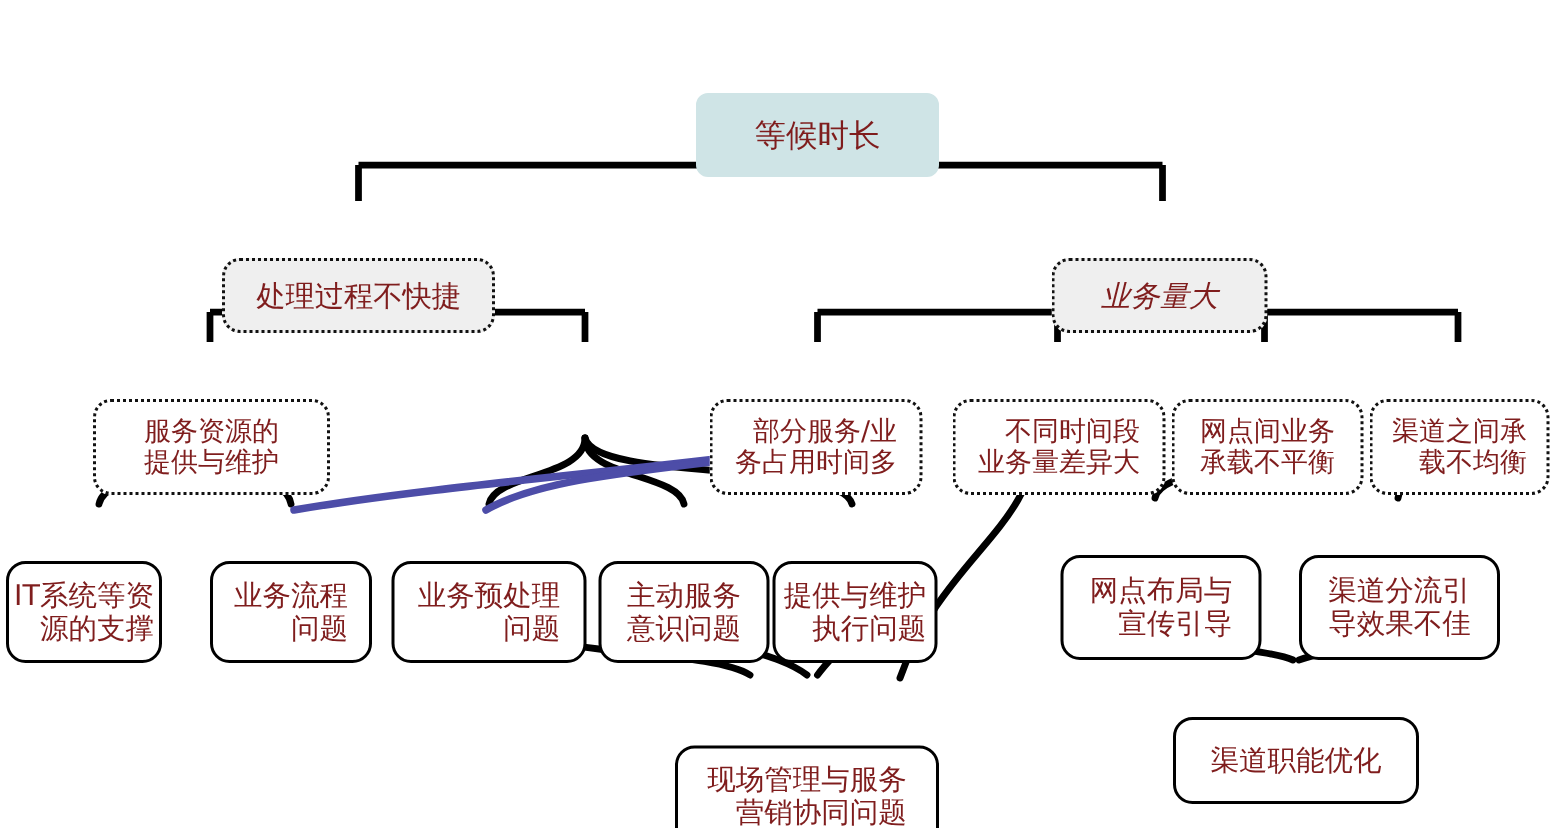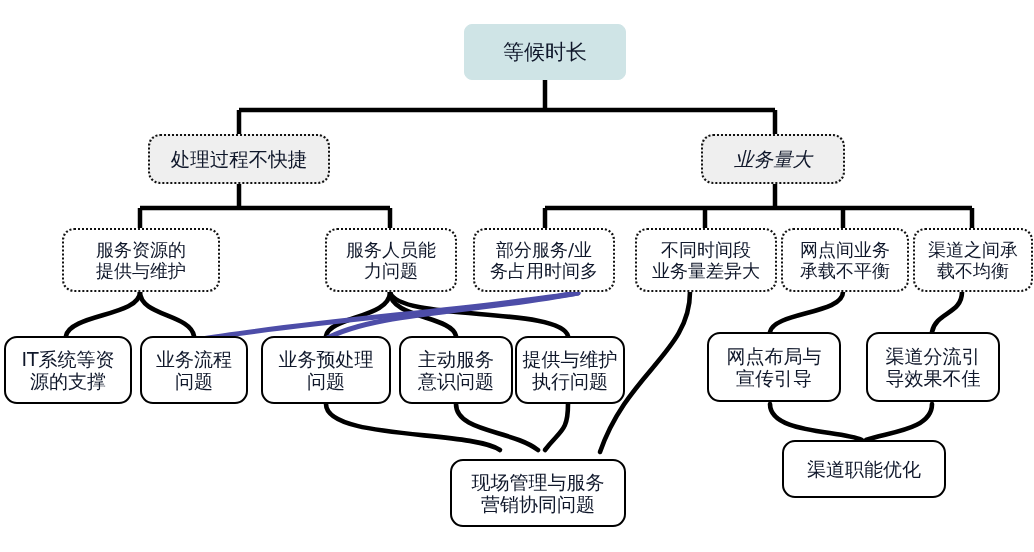--- a/index.html
+++ b/index.html
@@ -5,22 +5,22 @@
   html,body{margin:0;padding:0;background:#ffffff;}
   body{
     width:1034px;height:552px;overflow:hidden;
     font-family:"DejaVu Sans","Liberation Sans",sans-serif;
   }
   #diagram-root{position:relative;width:1034px;height:552px;background:#fff;}
   svg#edges{position:absolute;left:0;top:0;width:1034px;height:552px;}
   .node{
     position:absolute;box-sizing:border-box;
     display:flex;align-items:center;justify-content:center;
-    text-align:center;line-height:1.18;
-    color:#0f172a;white-space:pre-line;
+    text-align:right;line-height:1.18;
+    color:#7f1d1d;white-space:pre-line;margin-top:38px;
   }
   .node.root{
     background:#cfe4e6;border:1px solid #cfe4e6;border-radius:8px;
     font-size:21px;
   }
   .node.dashed{
     background:#ffffff;border:2.4px dotted #111;border-radius:12px;
     font-size:18px;
   }
   .node.dashed.filled{background:#efefef;}
@@ -84,32 +84,30 @@
     </g>
   </svg>
 
   <div class="node root" style="left:464px;top:24px;width:162px;height:56px;">等候时长</div>
 
   <div class="node dashed filled lvl2" style="left:148px;top:134px;width:182px;height:50px;">处理过程不快捷</div>
   <div class="node dashed filled lvl2" style="left:701px;top:134px;width:144px;height:50px;font-style:italic;">业务量大</div>
 
   <div class="node dashed" style="left:62px;top:228px;width:158px;height:64px;">服务资源的
 提供与维护</div>
-  <div class="node dashed" style="left:325px;top:228px;width:132px;height:64px;">服务人员能
-力问题</div>
   <div class="node dashed" style="left:473px;top:228px;width:142px;height:64px;">部分服务/业
 务占用时间多</div>
   <div class="node dashed" style="left:635px;top:228px;width:142px;height:64px;">不同时间段
 业务量差异大</div>
   <div class="node dashed" style="left:781px;top:228px;width:128px;height:64px;">网点间业务
 承载不平衡</div>
   <div class="node dashed" style="left:913px;top:228px;width:120px;height:64px;">渠道之间承
 载不均衡</div>
 
-  <div class="node solid" style="left:4px;top:336px;width:128px;height:68px;">IT系统等资
+  <div class="node solid" style="left:4px;top:336px;width:104px;height:68px;">IT系统等资
 源的支撑</div>
   <div class="node solid" style="left:140px;top:336px;width:108px;height:68px;">业务流程
 问题</div>
   <div class="node solid" style="left:261px;top:336px;width:130px;height:68px;">业务预处理
 问题</div>
   <div class="node solid" style="left:399px;top:336px;width:114px;height:68px;">主动服务
 意识问题</div>
   <div class="node solid" style="left:515px;top:336px;width:110px;height:68px;">提供与维护
 执行问题</div>
   <div class="node solid" style="left:707px;top:332px;width:134px;height:70px;">网点布局与

